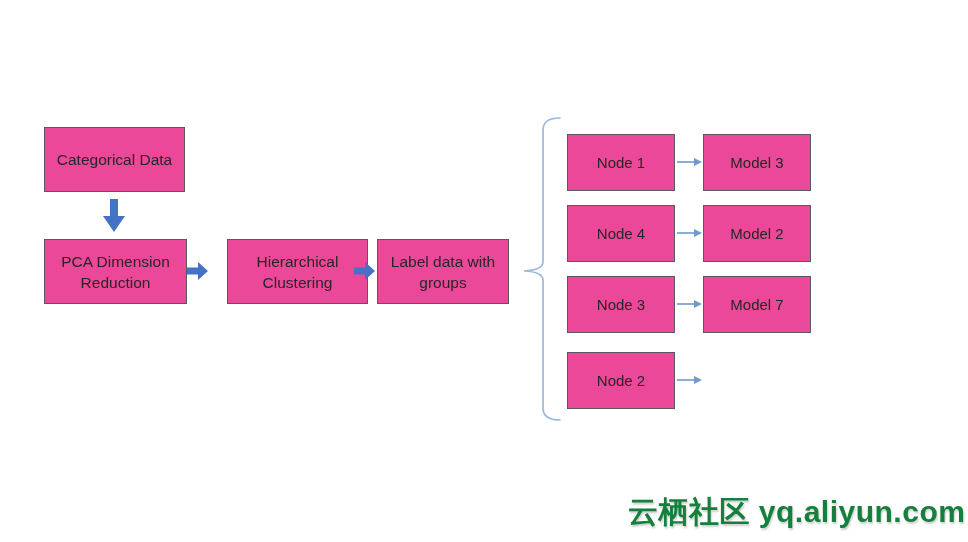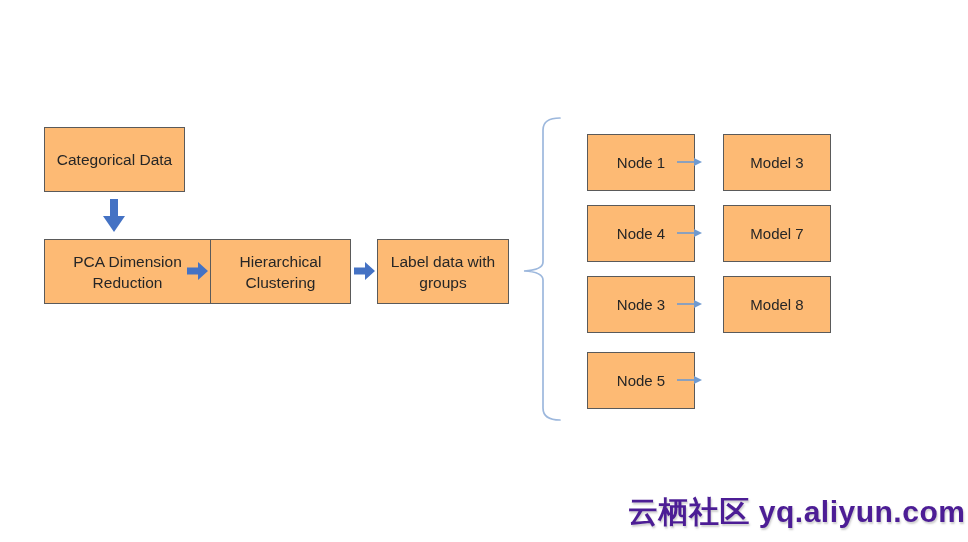--- a/index.html
+++ b/index.html
@@ -1,45 +1,45 @@
 <!DOCTYPE html>
 <html><head>
 <meta charset="utf-8">
 <style>
   html,body{margin:0;padding:0;background:#fff;}
   .canvas{
     position:relative;width:968px;height:542px;background:#ffffff;
     font-family:"Liberation Sans",sans-serif;overflow:hidden;
   }
   .box{
-    position:absolute;border:1.5px solid #5a5a5a;background:#fdba74;
+    position:absolute;border:1.5px solid #5a5a5a;background:#ec4899;
     display:flex;align-items:center;justify-content:center;text-align:center;
     color:#262626;font-size:15.5px;line-height:21px;box-sizing:border-box;
     padding:2px 6px;
   }
   .box-categorical{left:44px;top:127px;width:141px;height:65px;}
-  .box-pca{left:44px;top:239px;width:167px;height:65px;}
-  .box-hier{left:210px;top:239px;width:141px;height:65px;justify-content:center;}
+  .box-pca{left:44px;top:239px;width:143px;height:65px;}
+  .box-hier{left:227px;top:239px;width:141px;height:65px;justify-content:center;}
   .box-label{left:377px;top:239px;width:132px;height:65px;text-align:center;}
-  .smallbox{font-size:15px;margin-left:20px;}
+  .smallbox{font-size:15px;}
   .node-row1{top:134px;} .node-row2{top:205px;} .node-row3{top:276px;} .node-row4{top:352px;}
   .nodecol{left:567px;width:108px;height:57px;}
   .modelcol{left:703px;width:108px;height:57px;}
   .arrow-svg{position:absolute;display:block;}
   .down-arrow{left:100px;top:199px;}
   .right-arrow-1{left:187px;top:261px;}
   .right-arrow-2{left:354px;top:261px;}
   .thin-arrow-1{left:677px;top:156px;}
   .thin-arrow-2{left:677px;top:227px;}
   .thin-arrow-3{left:677px;top:298px;}
   .thin-arrow-4{left:677px;top:374px;}
   .brace-svg{position:absolute;left:515px;top:112px;}
   .watermark{
     position:absolute;left:628px;top:492px;white-space:nowrap;
-    font-size:30px;font-weight:bold;color:#4c1d95;
+    font-size:30px;font-weight:bold;color:#15803d;
     text-shadow:1px 2px 2px rgba(90,90,90,0.30);
     letter-spacing:0.5px;
   }
 </style>
 </head>
 <body>
 
 <div class="canvas">
 
   <div class="box box-categorical">
@@ -86,36 +86,36 @@
   </div>
 
   <div class="box smallbox nodecol node-row2">
     <span>Node 4</span>
   </div>
   <svg class="arrow-svg thin-arrow-2" width="25" height="12" viewBox="0 0 25 12">
     <line x1="0" y1="6" x2="17" y2="6" stroke="#6f9ad0" stroke-width="1.6"></line>
     <polygon points="17,2 25,6 17,10" fill="#6f9ad0"></polygon>
   </svg>
   <div class="box smallbox modelcol node-row2">
-    <span>Model 7</span>
+    <span>Model 2</span>
   </div>
 
   <div class="box smallbox nodecol node-row3">
     <span>Node 3</span>
   </div>
   <svg class="arrow-svg thin-arrow-3" width="25" height="12" viewBox="0 0 25 12">
     <line x1="0" y1="6" x2="17" y2="6" stroke="#6f9ad0" stroke-width="1.6"></line>
     <polygon points="17,2 25,6 17,10" fill="#6f9ad0"></polygon>
   </svg>
   <div class="box smallbox modelcol node-row3">
-    <span>Model 8</span>
+    <span>Model 7</span>
   </div>
 
   <div class="box smallbox nodecol node-row4">
-    <span>Node 5</span>
+    <span>Node 2</span>
   </div>
   <svg class="arrow-svg thin-arrow-4" width="25" height="12" viewBox="0 0 25 12">
     <line x1="0" y1="6" x2="17" y2="6" stroke="#6f9ad0" stroke-width="1.6"></line>
     <polygon points="17,2 25,6 17,10" fill="#6f9ad0"></polygon>
   </svg>
 
   <div class="watermark">云栖社区 yq.aliyun.com</div>
 
 </div>
 

